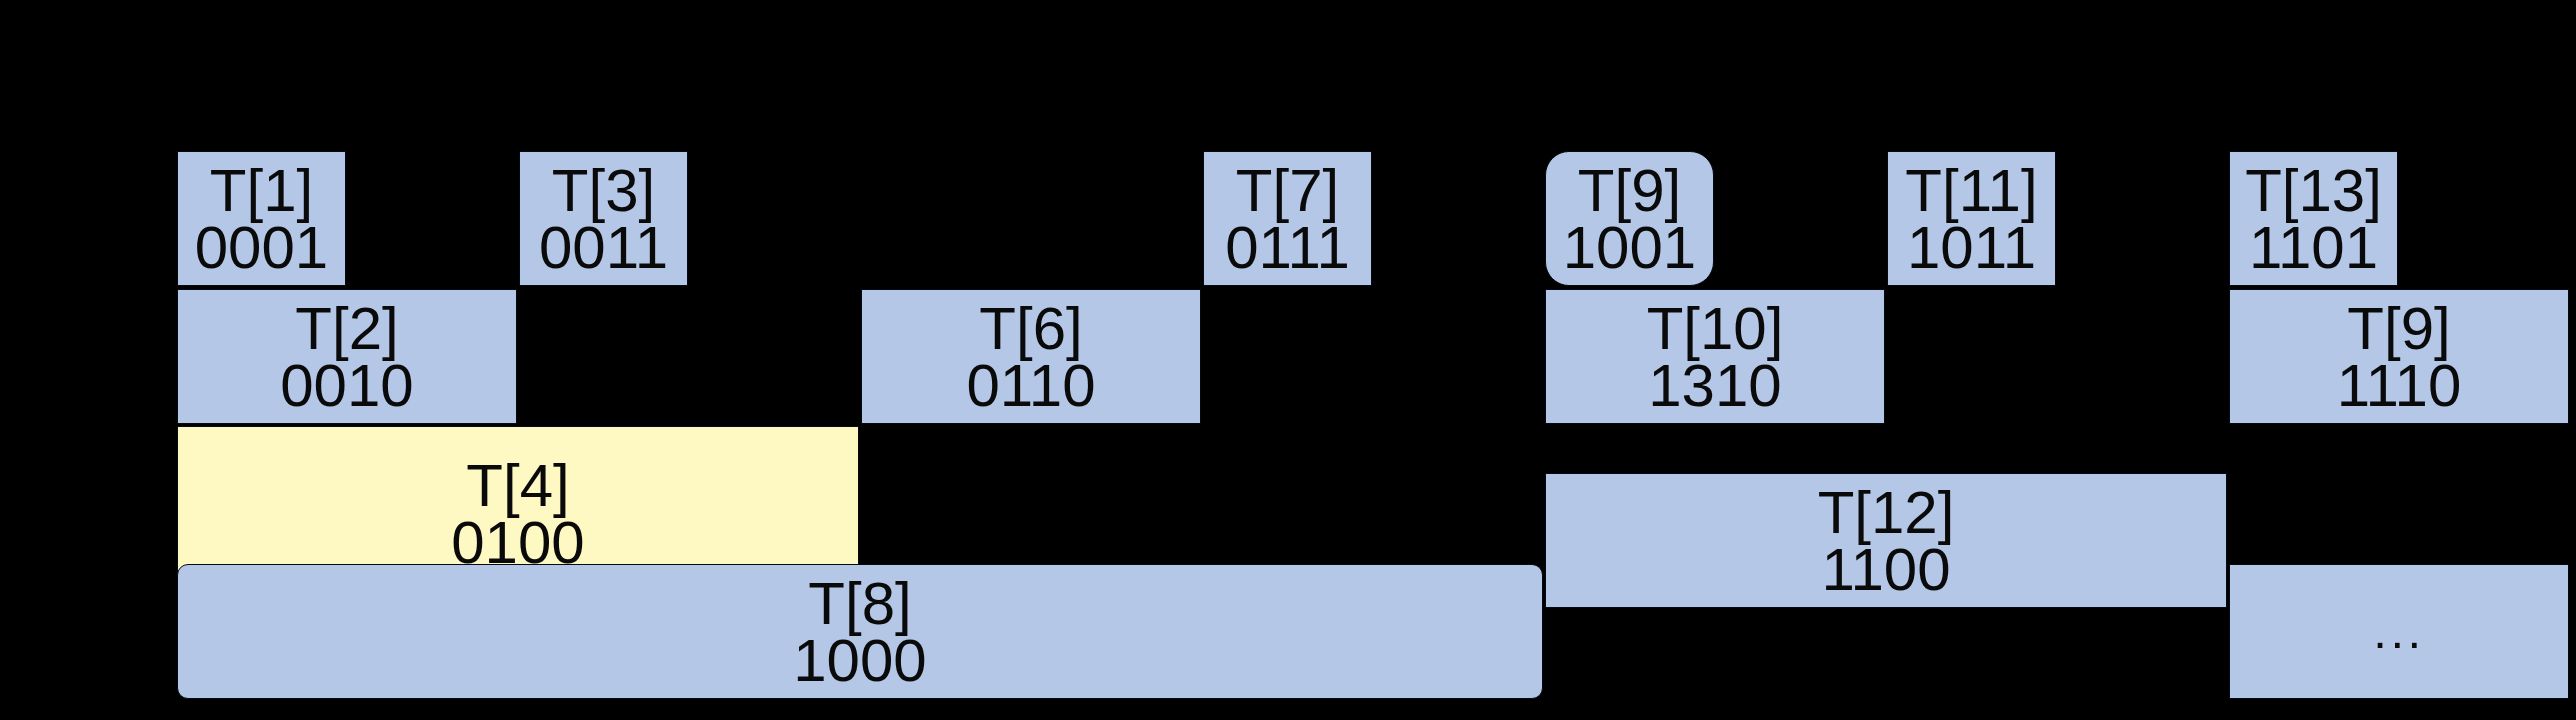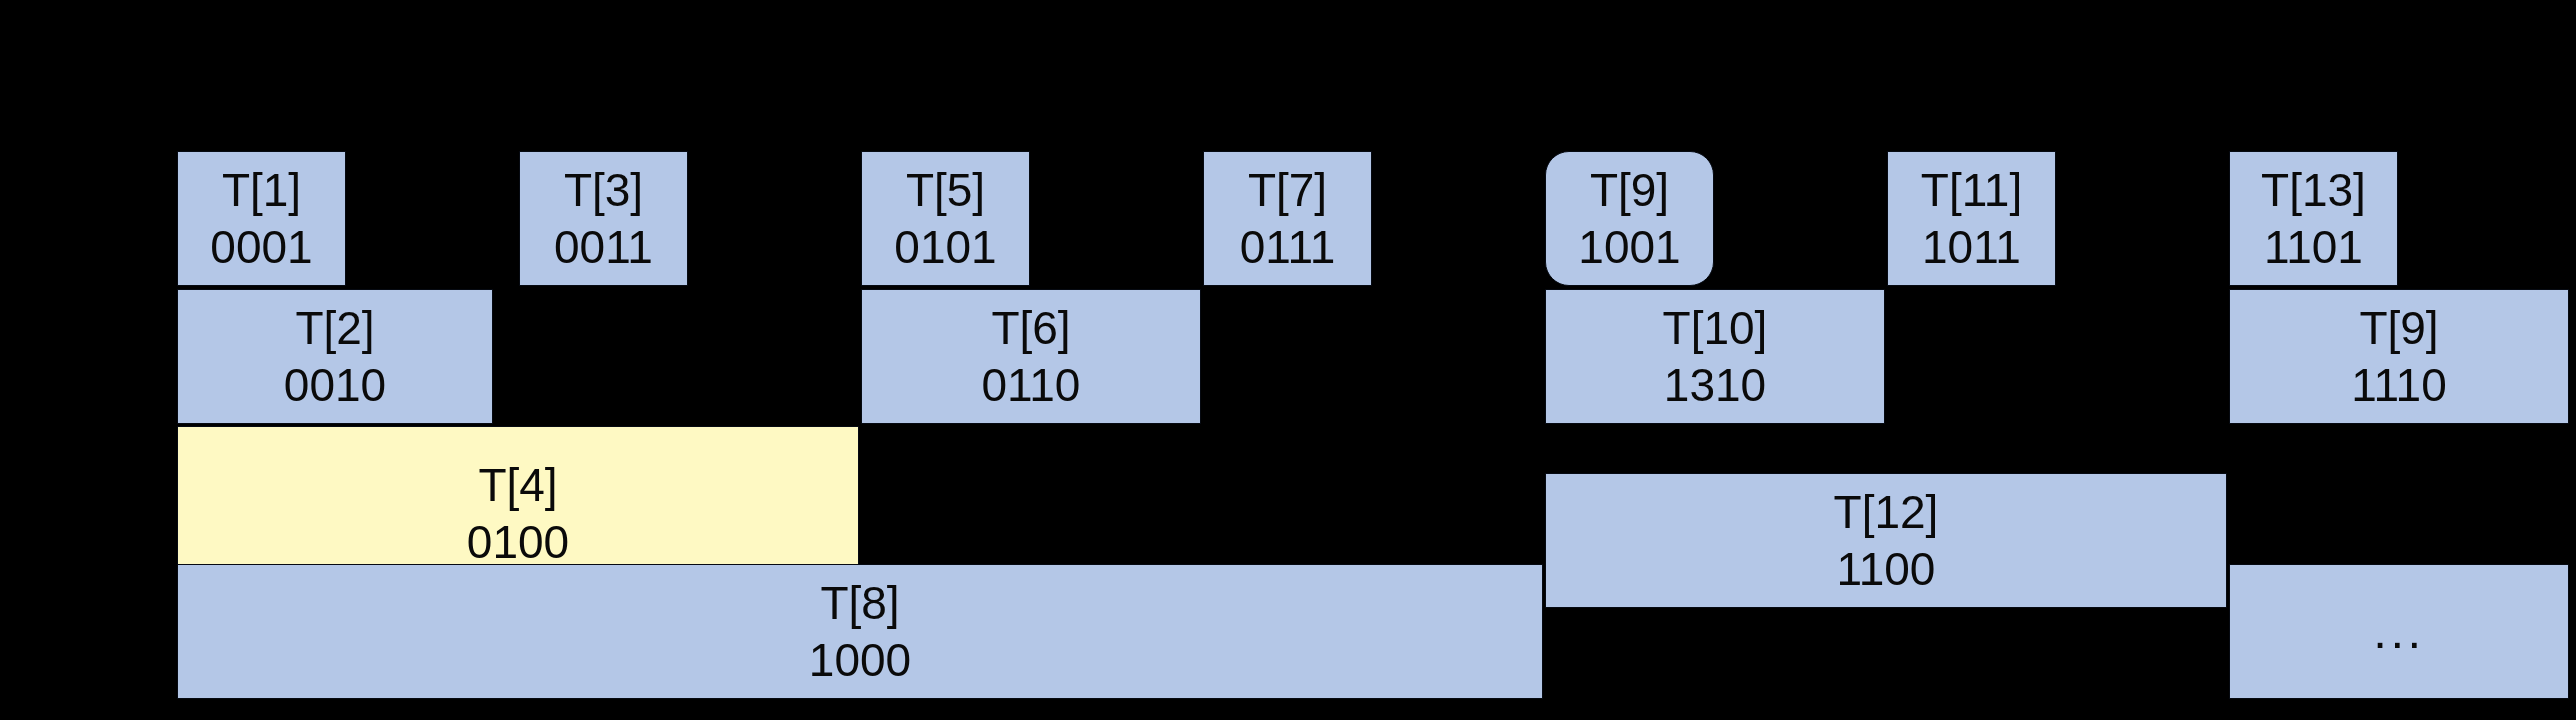--- a/index.html
+++ b/index.html
@@ -19,21 +19,21 @@
     position: absolute;
     box-sizing: border-box;
     background: #b4c7e7;
     border: 1.2px solid #060a12;
     display: flex;
     flex-direction: column;
     align-items: center;
     justify-content: center;
     text-align: center;
     color: #0a0a0a;
-    font-size: 46px;
+    font-size: 60px;
     line-height: 57px;
   }
   .cell .line {
     display: block;
     white-space: nowrap;
   }
   .cell.ellipsis-cell {
     letter-spacing: 3.6px;
     font-size: 49px;
   }
@@ -43,41 +43,37 @@
 
 <div id="canvas" style="background: rgb(0, 0, 0);">
     <div class="cell" style="left: 177px; top: 151px; width: 169px; height: 135px; background: rgb(180, 199, 231); border-color: rgb(6, 10, 18); color: rgb(10, 10, 10);">
       <span class="line">T[1]</span>
       <span class="line">0001</span>
     </div>
     <div class="cell" style="left: 519px; top: 151px; width: 169px; height: 135px; background: rgb(180, 199, 231); border-color: rgb(6, 10, 18); color: rgb(10, 10, 10);">
       <span class="line">T[3]</span>
       <span class="line">0011</span>
     </div>
-    <div class="cell" style="left: 861px; top: 151px; width: 169px; height: 135px; background: rgb(180, 199, 231); border-color: rgb(6, 10, 18); color: rgb(10, 10, 10);">
-      <span class="line">T[5]</span>
-      <span class="line">0101</span>
-    </div>
     <div class="cell" style="left: 1203px; top: 151px; width: 169px; height: 135px; background: rgb(180, 199, 231); border-color: rgb(6, 10, 18); color: rgb(10, 10, 10);">
       <span class="line">T[7]</span>
       <span class="line">0111</span>
     </div>
     <div class="cell" style="left: 1545px; top: 151px; width: 169px; height: 135px; background: rgb(180, 199, 231); border-color: rgb(6, 10, 18); color: rgb(10, 10, 10); border-radius: 24px;">
       <span class="line">T[9]</span>
       <span class="line">1001</span>
     </div>
     <div class="cell" style="left: 1887px; top: 151px; width: 169px; height: 135px; background: rgb(180, 199, 231); border-color: rgb(6, 10, 18); color: rgb(10, 10, 10);">
       <span class="line">T[11]</span>
       <span class="line">1011</span>
     </div>
     <div class="cell" style="left: 2229px; top: 151px; width: 169px; height: 135px; background: rgb(180, 199, 231); border-color: rgb(6, 10, 18); color: rgb(10, 10, 10);">
       <span class="line">T[13]</span>
       <span class="line">1101</span>
     </div>
-    <div class="cell" style="left: 177px; top: 289px; width: 316px; height: 135px; background: rgb(180, 199, 231); border-color: rgb(6, 10, 18); color: rgb(10, 10, 10);">
+    <div class="cell" style="left: 177px; top: 289px; width: 340px; height: 135px; background: rgb(180, 199, 231); border-color: rgb(6, 10, 18); color: rgb(10, 10, 10);">
       <span class="line">T[2]</span>
       <span class="line">0010</span>
     </div>
     <div class="cell" style="left: 861px; top: 289px; width: 340px; height: 135px; background: rgb(180, 199, 231); border-color: rgb(6, 10, 18); color: rgb(10, 10, 10);">
       <span class="line">T[6]</span>
       <span class="line">0110</span>
     </div>
     <div class="cell" style="left: 1545px; top: 289px; width: 340px; height: 135px; background: rgb(180, 199, 231); border-color: rgb(6, 10, 18); color: rgb(10, 10, 10);">
       <span class="line">T[10]</span>
       <span class="line">1310</span>
@@ -87,21 +83,21 @@
       <span class="line">1110</span>
     </div>
     <div class="cell" style="left: 177px; top: 426px; width: 682px; height: 175px; background: #fef9c3; border-color: rgb(6, 10, 18); color: rgb(10, 10, 10);">
       <span class="line">T[4]</span>
       <span class="line">0100</span>
     </div>
     <div class="cell" style="left: 1545px; top: 426px; width: 682px; height: 135px; background: rgb(180, 199, 231); border-color: rgb(6, 10, 18); color: rgb(10, 10, 10); margin-top: 47px;">
       <span class="line">T[12]</span>
       <span class="line">1100</span>
     </div>
-    <div class="cell" style="left: 177px; top: 564px; width: 1366px; height: 135px; background: rgb(180, 199, 231); border-color: rgb(6, 10, 18); color: rgb(10, 10, 10);">
+    <div class="cell" style="left: 177px; top: 564px; width: 1366px; height: 135px; background: rgb(180, 199, 231); border-color: rgb(6, 10, 18); color: rgb(10, 10, 10); border-radius: 11px;">
       <span class="line">T[8]</span>
       <span class="line">1000</span>
     </div>
     <div class="cell ellipsis-cell" style="left: 2229px; top: 564px; width: 340px; height: 135px; background: rgb(180, 199, 231); border-color: rgb(6, 10, 18); color: rgb(10, 10, 10);">
       <span class="line">...</span>
     </div>
   </div>
 
 
 </body></html>

